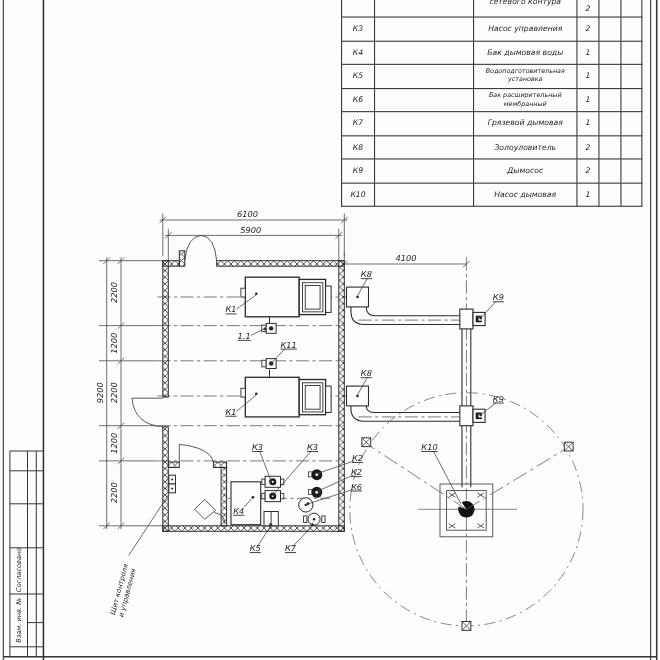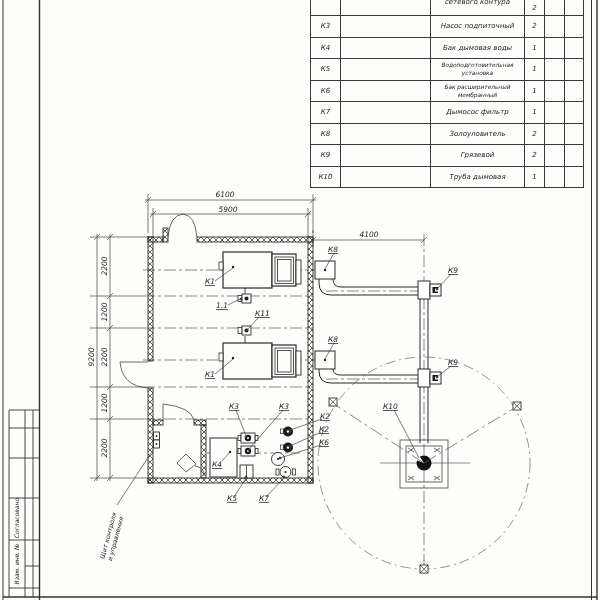--- a/index.html
+++ b/index.html
@@ -353,21 +353,21 @@
     <td></td>
     <td class="c-name">Насос
 сетевого контура</td>
     <td class="vb">2</td>
     <td></td>
     <td></td>
   </tr>
   <tr>
     <td>К3</td>
     <td></td>
-    <td class="c-name">Насос подпиточный</td>
+    <td class="c-name">Насос управления</td>
     <td>2</td>
     <td></td>
     <td></td>
   </tr>
   <tr>
     <td>К4</td>
     <td></td>
     <td class="c-name">Бак дымовая воды</td>
     <td>1</td>
     <td></td>
@@ -385,45 +385,45 @@
     <td>К6</td>
     <td></td>
     <td class="c-name c-sm">Бак расширительный мембранный</td>
     <td>1</td>
     <td></td>
     <td></td>
   </tr>
   <tr>
     <td>К7</td>
     <td></td>
-    <td class="c-name">Дымосос фильтр</td>
+    <td class="c-name">Грязевой дымовая</td>
     <td>1</td>
     <td></td>
     <td></td>
   </tr>
   <tr>
     <td>К8</td>
     <td></td>
     <td class="c-name">Золоуловитель</td>
     <td>2</td>
     <td></td>
     <td></td>
   </tr>
   <tr>
     <td>К9</td>
     <td></td>
-    <td class="c-name">Грязевой</td>
+    <td class="c-name">Дымосос</td>
     <td>2</td>
     <td></td>
     <td></td>
   </tr>
   <tr>
     <td>К10</td>
     <td></td>
-    <td class="c-name">Труба дымовая</td>
+    <td class="c-name">Насос дымовая</td>
     <td>1</td>
     <td></td>
     <td></td>
   </tr>
 </tbody>
     </table>
 
 </div>
 
 </body></html>

